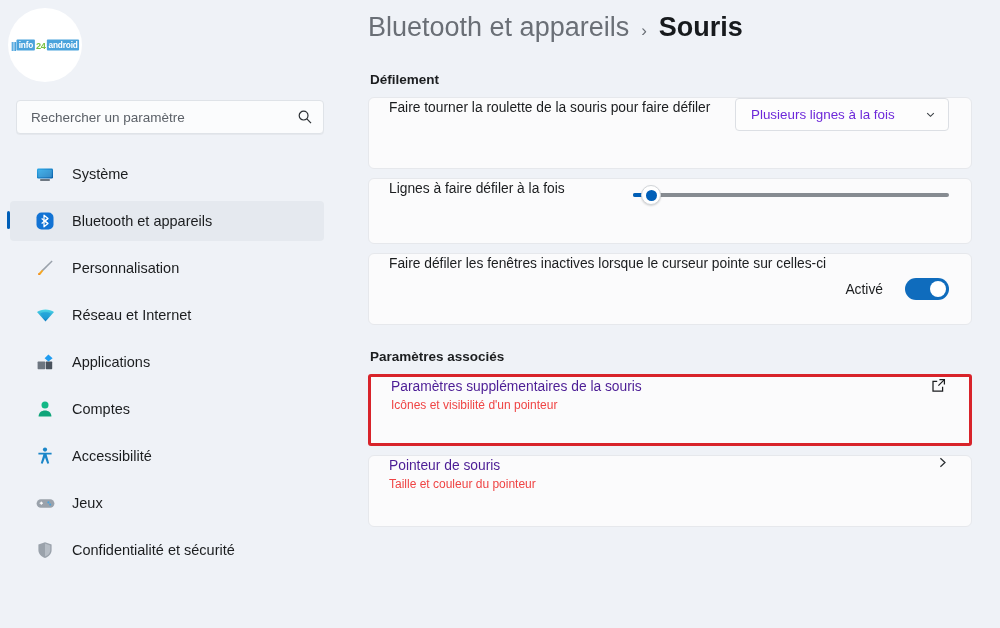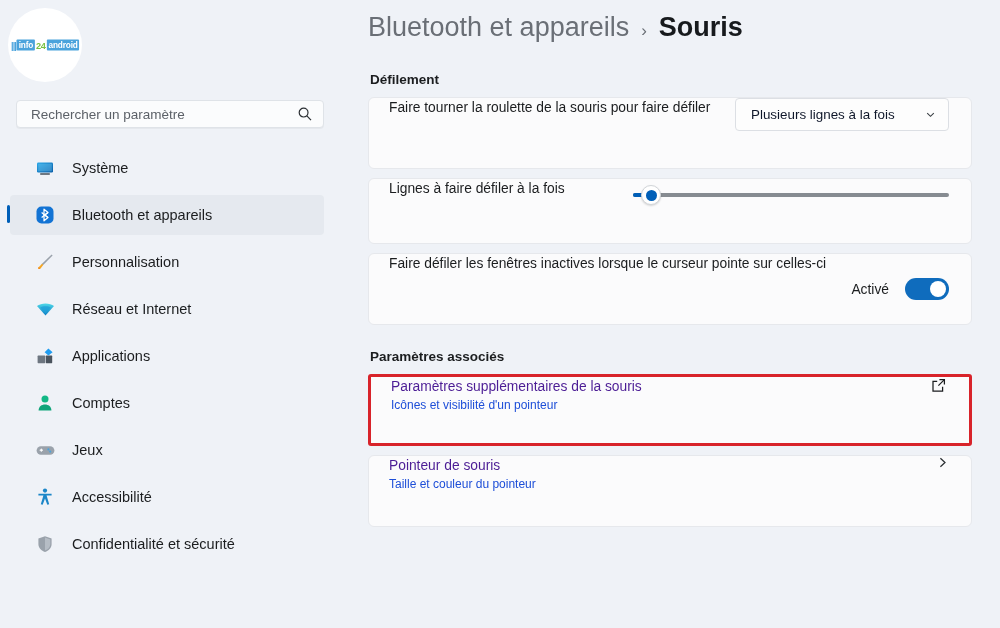--- a/index.html
+++ b/index.html
@@ -34,21 +34,21 @@
   }
   .logo-bars { display: inline-block; color: #4aa3dc; font-size: 10px; letter-spacing: -1px; margin-right: 1px; }
   .logo-chip {
     background: #4aa3dc; color: #ffffff; padding: 1px 2px; border-radius: 1px;
     font-size: 9px; line-height: 10px;
   }
   .logo-mid { color: #7ac143; font-size: 10px; padding: 0 1px; }
 
   .search-wrap { padding: 18px 16px 0 16px; }
   .search-box {
-    height: 28px; background: #fbfcfd;
+    height: 34px; background: #fbfcfd;
     border: 1px solid #dfe3e8; border-radius: 4px;
     display: flex; align-items: center; padding: 0 10px 0 14px;
     box-shadow: 0 1px 0 rgba(0,0,0,0.04);
   }
   .search-input {
     flex: 1; border: 0; outline: 0; background: transparent;
     font-family: "Liberation Sans", sans-serif;
     font-size: 13.5px; color: #4a4f55;
   }
   .search-input::placeholder { color: #5c6168; opacity: 1; }
@@ -90,29 +90,29 @@
     border: 1px solid #e6e8ec;
     border-radius: 6px;
     margin-bottom: 9px;
     display: flex; 
     padding: 0 22px 0 20px;
     position: relative;
   }
   .card.h-tall { min-height: 72px; }
   .card.h-reg { min-height: 66px; }
   .card-label { font-size: 13.8px; color: #1b1d1f; line-height: 20px; flex: 1; padding-right: 16px; }
-  .card-sub { font-size: 12px; color: #1d4ed8; margin-top: 2px; }
+  .card-sub { font-size: 12px; color: #ef4444; margin-top: 2px; }
   .card-title-block { flex: 1; }
   .card-title { font-size: 13.8px; color: #4c1d95; line-height: 19px; }
 
   .dropdown {
     height: 33px; min-width: 214px;
     background: #fdfdfd; border: 1px solid #dcdfe4; border-radius: 4px;
     display: flex; align-items: center; justify-content: space-between;
-    padding: 0 12px 0 15px; font-size: 13.4px; color: #0f172a;
+    padding: 0 12px 0 15px; font-size: 13.4px; color: #6d28d9;
     cursor: default;
   }
   .chev-down { width: 11px; height: 11px; color: #3b4045; margin-left: 14px; }
 
   
   .slider { flex: 0 0 316px; height: 32px; position: relative; display: flex; align-items: center; }
   .slider-track {
     position: absolute; left: 0; right: 0; top: 50%; height: 4px;
     transform: translateY(-50%); background: #868b91; border-radius: 2px;
   }
@@ -124,21 +124,21 @@
     position: absolute; left: 8px; top: 50%; transform: translate(0,-50%);
     width: 20px; height: 20px; border-radius: 50%;
     background: #ffffff; border: 1px solid #d2d5d9;
     box-shadow: 0 1px 2px rgba(0,0,0,0.16);
     display: flex; align-items: center; justify-content: center;
   }
   .slider-thumb i { width: 11px; height: 11px; border-radius: 50%; background: #005fb8; display: block; }
 
   
   .toggle-group { display: flex; align-items: center; }
-  .toggle-state { font-size: 13.8px; color: #1b1d1f; margin-right: 16px; }
+  .toggle-state { font-size: 13.8px; color: #1b1d1f; margin-right: 22px; }
   .switch {
     width: 44px; height: 22px; border-radius: 11px; background: #0f6cbd;
     position: relative; cursor: default;
   }
   .switch .knob {
     position: absolute; right: 3px; top: 3px;
     width: 16px; height: 16px; border-radius: 50%; background: #ffffff;
   }
 
   .highlight-box { border: 3px solid #d8232a; border-radius: 3px; }
@@ -248,39 +248,39 @@
             <circle cx="10" cy="6" r="3.5" fill="#12b886"></circle>
             <path d="M3.6 17.4 C3.6 13.4 6.6 11.4 10 11.4 C13.4 11.4 16.4 13.4 16.4 17.4 Z" fill="#0fa57a"></path>
           </svg>
         </span>
         <span class="nav-label">Comptes</span>
       </div>
 
 
       <div class="nav-item">
         <span class="nav-icon">
+          <svg width="20" height="20" viewBox="0 0 20 20">
+            <circle cx="10" cy="3.6" r="2.1" fill="#1b86c8"></circle>
+            <path d="M3.4 6.8 L16.6 6.8 L16.6 8.6 L11.6 8.6 L14.2 17.2 L12.3 17.8 L10 11.6 L7.7 17.8 L5.8 17.2 L8.4 8.6 L3.4 8.6 Z" fill="#1b86c8"></path>
+          </svg>
+        </span>
+        <span class="nav-label">Accessibilité</span>
+      </div>
+
+      <div class="nav-item">
+        <span class="nav-icon">
           <svg width="21" height="21" viewBox="0 0 21 21">
             <rect x="1.6" y="6.2" width="17.8" height="8.6" rx="4.3" fill="#9aa2ab"></rect>
             <rect x="4.6" y="9.6" width="3.4" height="1.1" rx="0.5" fill="#ffffff"></rect>
             <rect x="5.75" y="8.45" width="1.1" height="3.4" rx="0.5" fill="#ffffff"></rect>
             <circle cx="13.4" cy="9.4" r="1.05" fill="#4aa3dc"></circle>
             <circle cx="15.2" cy="11.6" r="1.05" fill="#4aa3dc"></circle>
           </svg>
         </span>
         <span class="nav-label">Jeux</span>
-      </div>
-
-      <div class="nav-item">
-        <span class="nav-icon">
-          <svg width="20" height="20" viewBox="0 0 20 20">
-            <circle cx="10" cy="3.6" r="2.1" fill="#1b86c8"></circle>
-            <path d="M3.4 6.8 L16.6 6.8 L16.6 8.6 L11.6 8.6 L14.2 17.2 L12.3 17.8 L10 11.6 L7.7 17.8 L5.8 17.2 L8.4 8.6 L3.4 8.6 Z" fill="#1b86c8"></path>
-          </svg>
-        </span>
-        <span class="nav-label">Accessibilité</span>
       </div>
 
       <div class="nav-item">
         <span class="nav-icon">
           <svg width="20" height="20" viewBox="0 0 20 20">
             <path d="M10 2.2 L16.6 4.6 L16.6 10 C16.6 14.2 13.6 16.8 10 18 C6.4 16.8 3.4 14.2 3.4 10 L3.4 4.6 Z" fill="#9aa2ab"></path>
             <path d="M10 3.6 L15.3 5.5 L15.3 10 C15.3 13.4 12.9 15.6 10 16.6 Z" fill="#b6bdc5"></path>
           </svg>
         </span>
         <span class="nav-label">Confidentialité et sécurité</span>

